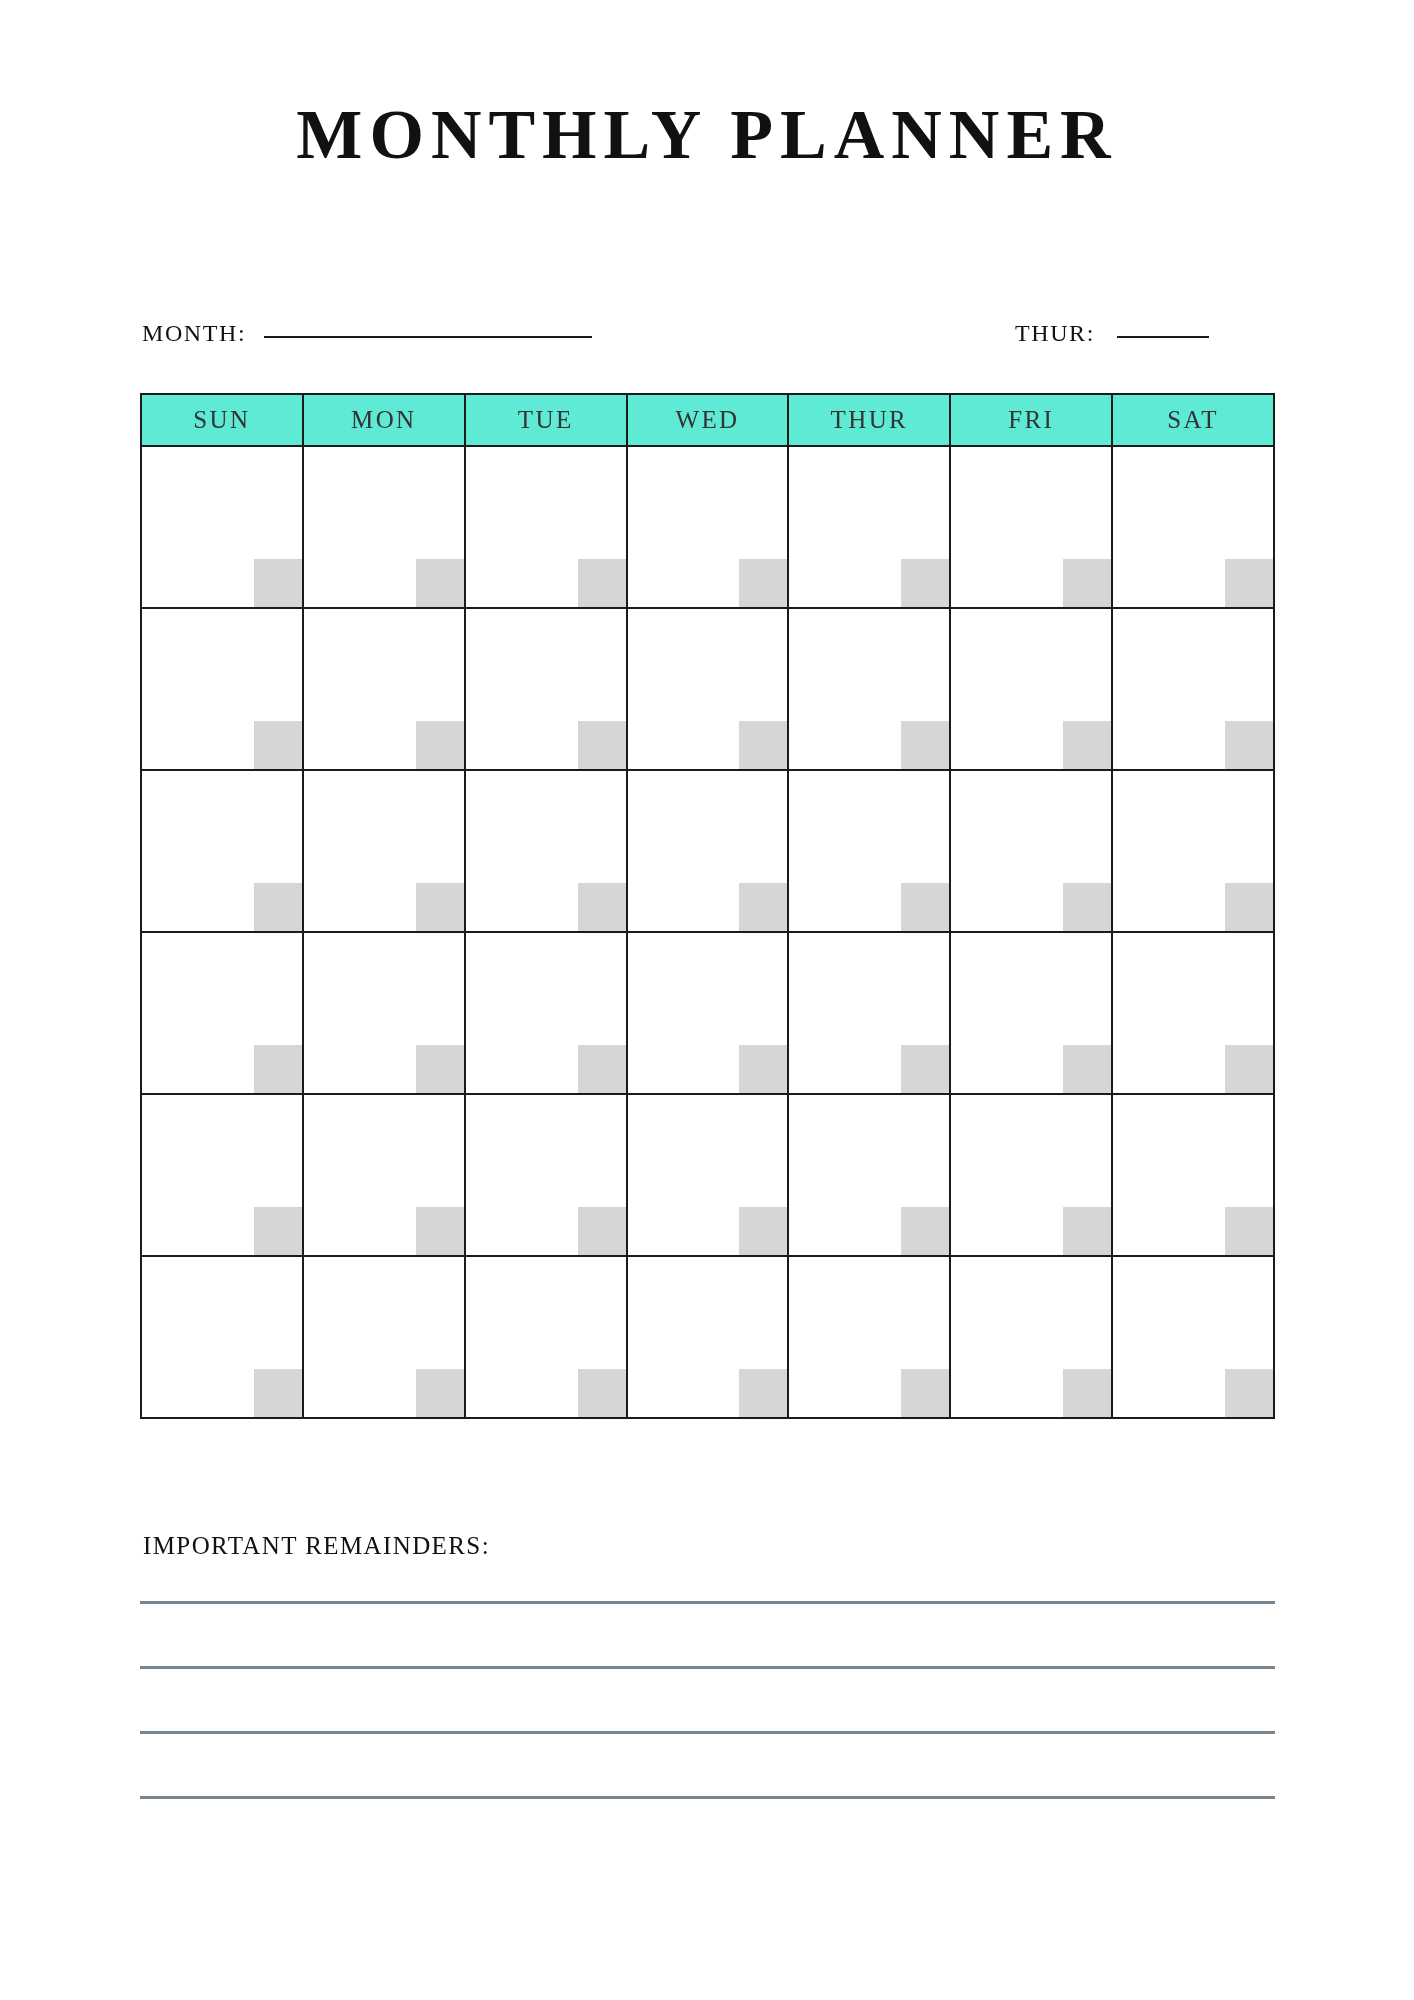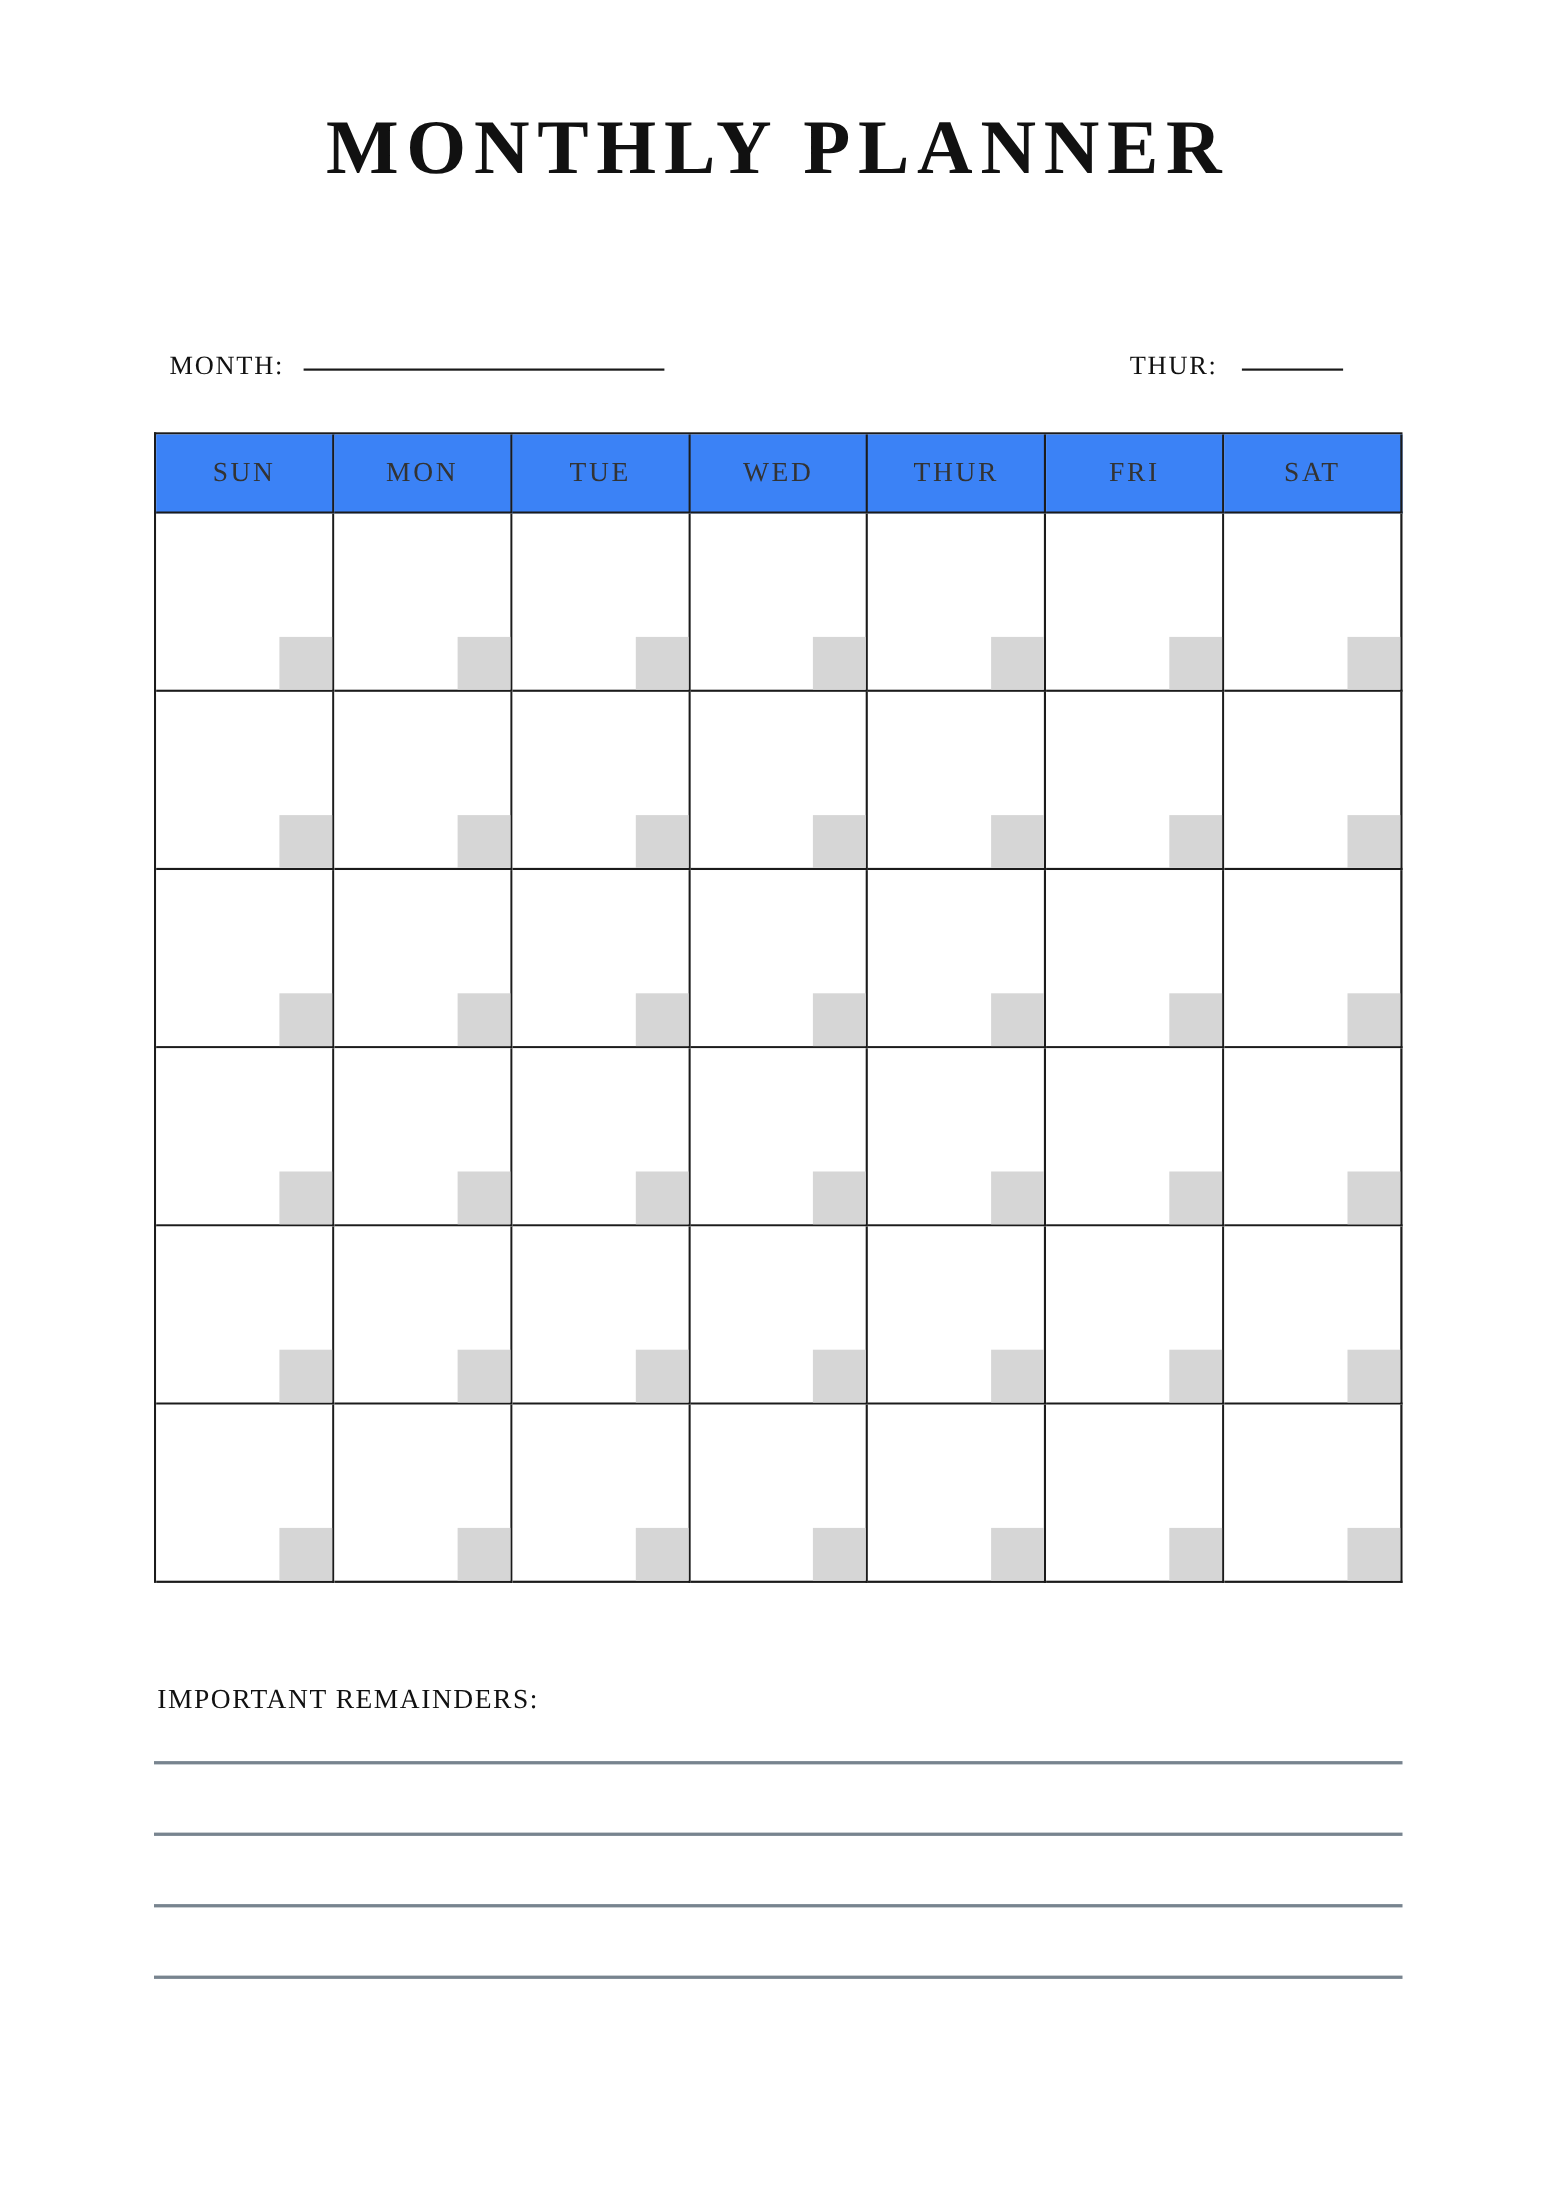--- a/index.html
+++ b/index.html
@@ -35,21 +35,21 @@
     line-height: 78px;
     letter-spacing: 7px;
     color: #111111;
     font-weight: 700;
     white-space: nowrap;
   }
 
   
   .metarow {
     position: absolute;
-    left: 140px;
+    left: 128px;
     top: 320px;
     width: 1135px;
     height: 34px;
   }
   .meta-month {
     position: absolute;
     left: 14px;
     top: 0;
     display: flex;
     align-items: baseline;
@@ -86,22 +86,22 @@
     border-left: 2.5px solid #1b1b1b;
     border-top: 2.5px solid #1b1b1b;
     box-sizing: border-box;
   }
   .cal-row {
     display: flex;
     width: 100%;
   }
   .cal-head-cell {
     flex: 1 1 0;
-    height: 72px;
-    background: #3b82f6;
+    height: 52px;
+    background: #5eead4;
     border-right: 2.5px solid #1b1b1b;
     border-bottom: 2.5px solid #1b1b1b;
     box-sizing: border-box;
     display: flex;
     align-items: center;
     justify-content: center;
     font-size: 25px;
     letter-spacing: 2.4px;
     color: #333333;
   }

